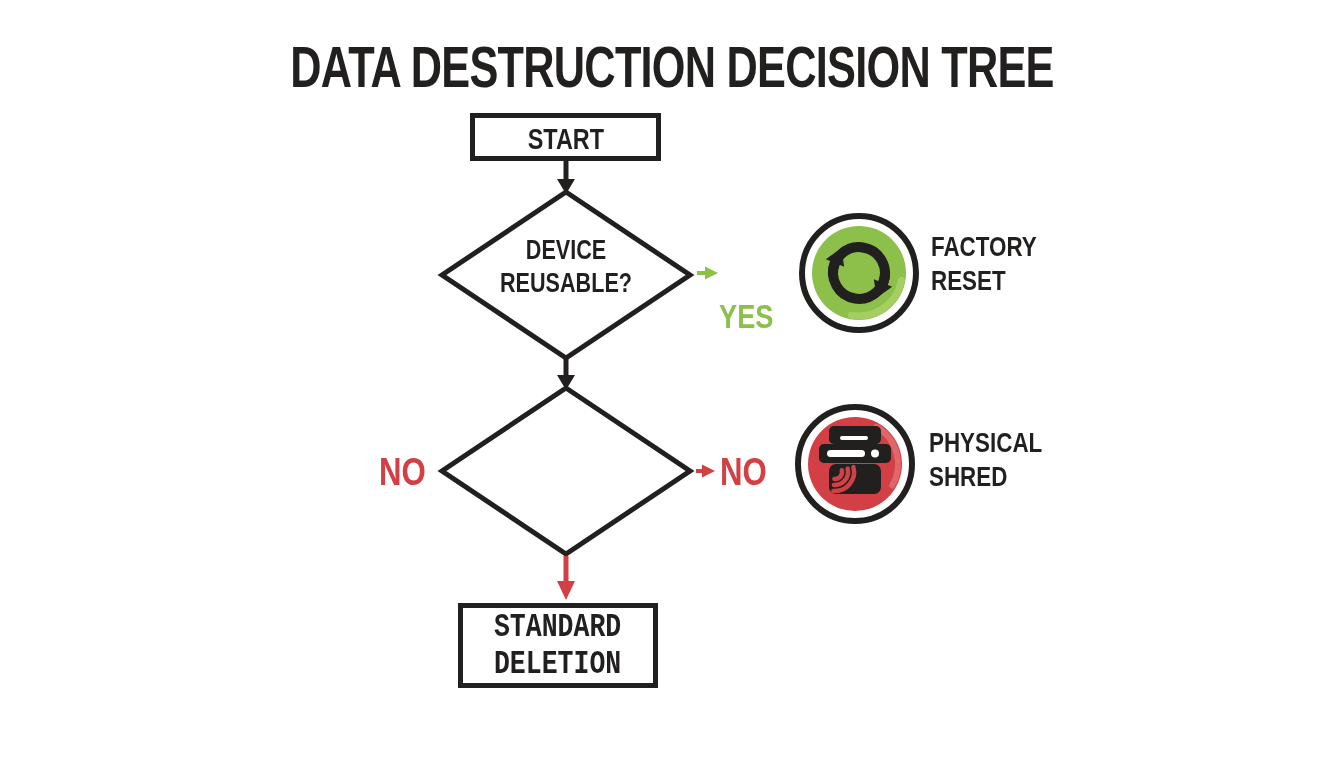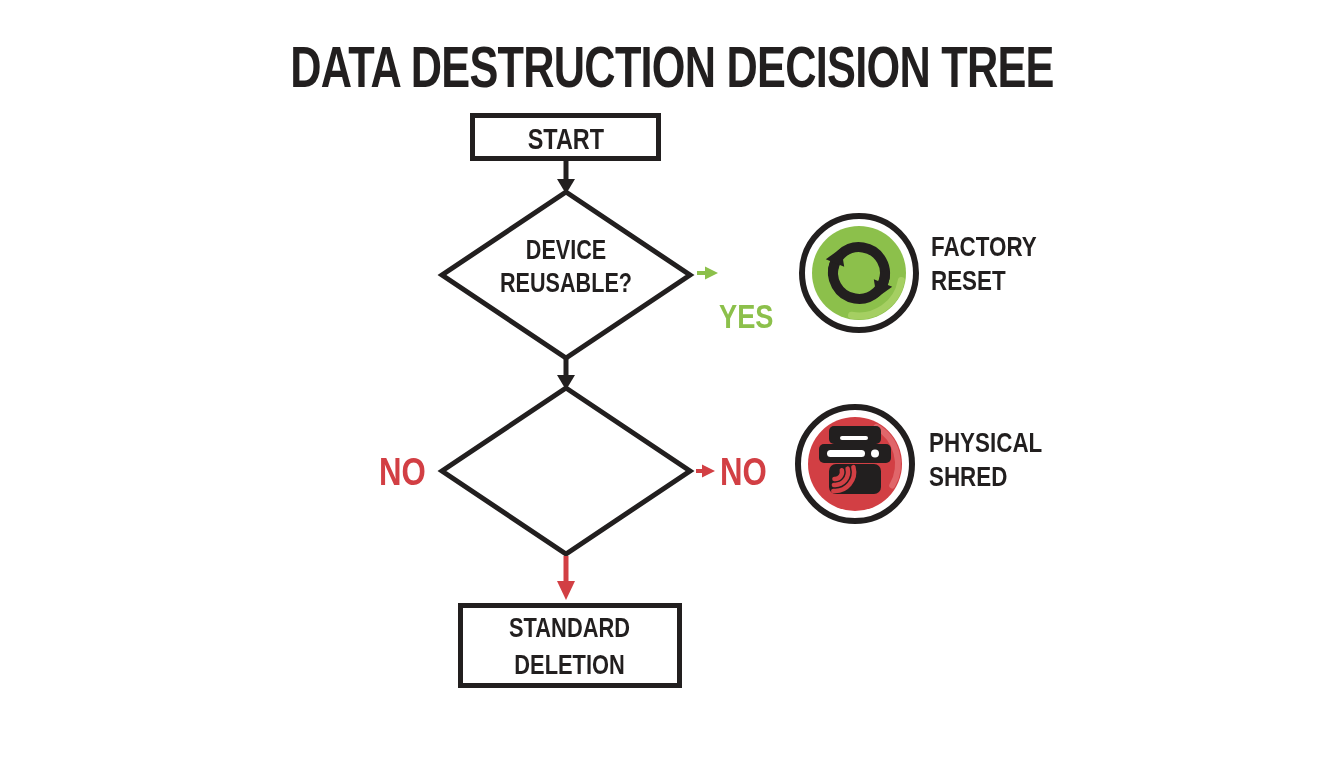--- a/index.html
+++ b/index.html
@@ -25,21 +25,21 @@
   .title{
     position:absolute;top:34px;left:0;width:100%;margin:0;text-align:center;
     font-size:57px;font-weight:bold;letter-spacing:-1px;color:var(--ink);
     transform:scaleX(0.76);
   }
   .node-box{
     position:absolute;border:5px solid var(--ink);background:#fff;box-sizing:border-box;
     display:flex;align-items:flex-end;justify-content:center;text-align:center;
   }
   .start-box{left:470px;top:113px;width:191px;height:48px;font-size:30px;}
-  .end-box{left:458px;top:603px;width:224px;height:85px;font-size:28px;line-height:37px;}
+  .end-box{left:458px;top:603px;width:200px;height:85px;font-size:34px;line-height:37px;font-family:Liberation Mono, monospace;}
 
   .d-label{position:absolute;left:436px;width:260px;text-align:center;font-size:27px;line-height:33px;}
   .d1{top:234px;}
   .d2{top:438px;}
 
   .branch-label{position:absolute;}
   .yes-label{left:719px;top:256px;font-size:34px;color:var(--green);margin-top:41px;}
   .no-left-label{left:379px;top:450px;font-size:39px;color:var(--red);}
   .no-right-label{left:720px;top:450px;font-size:39px;color:var(--red);}
 

